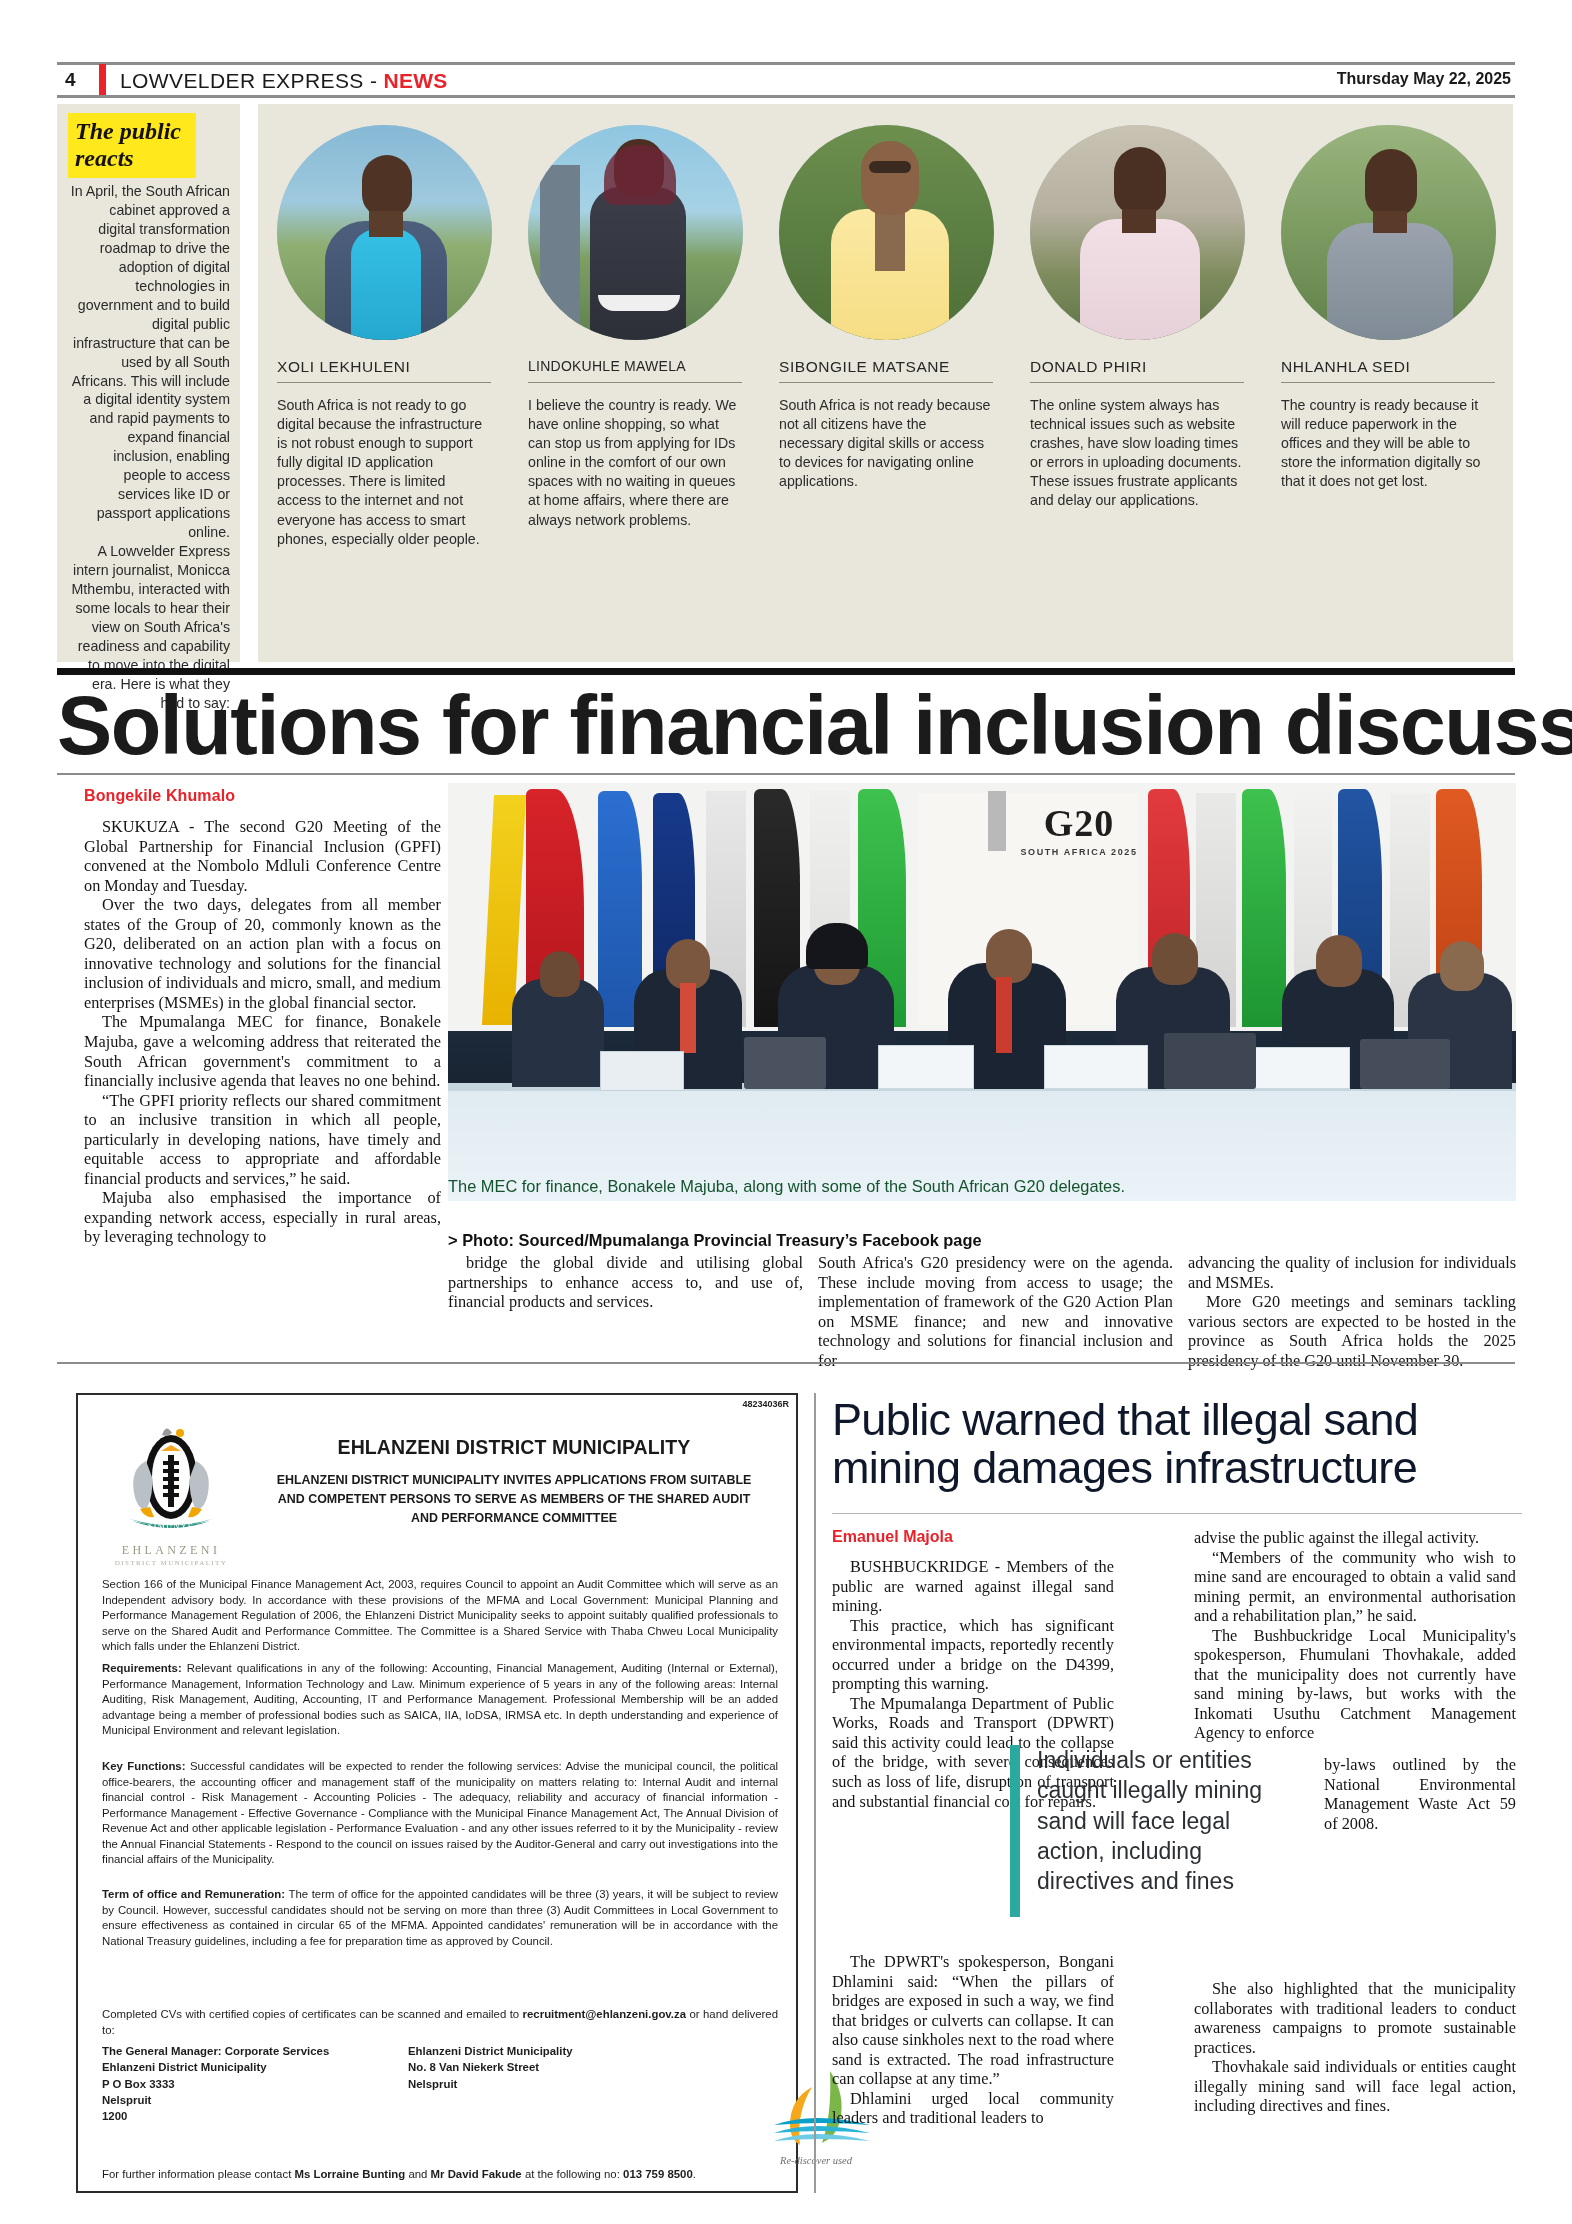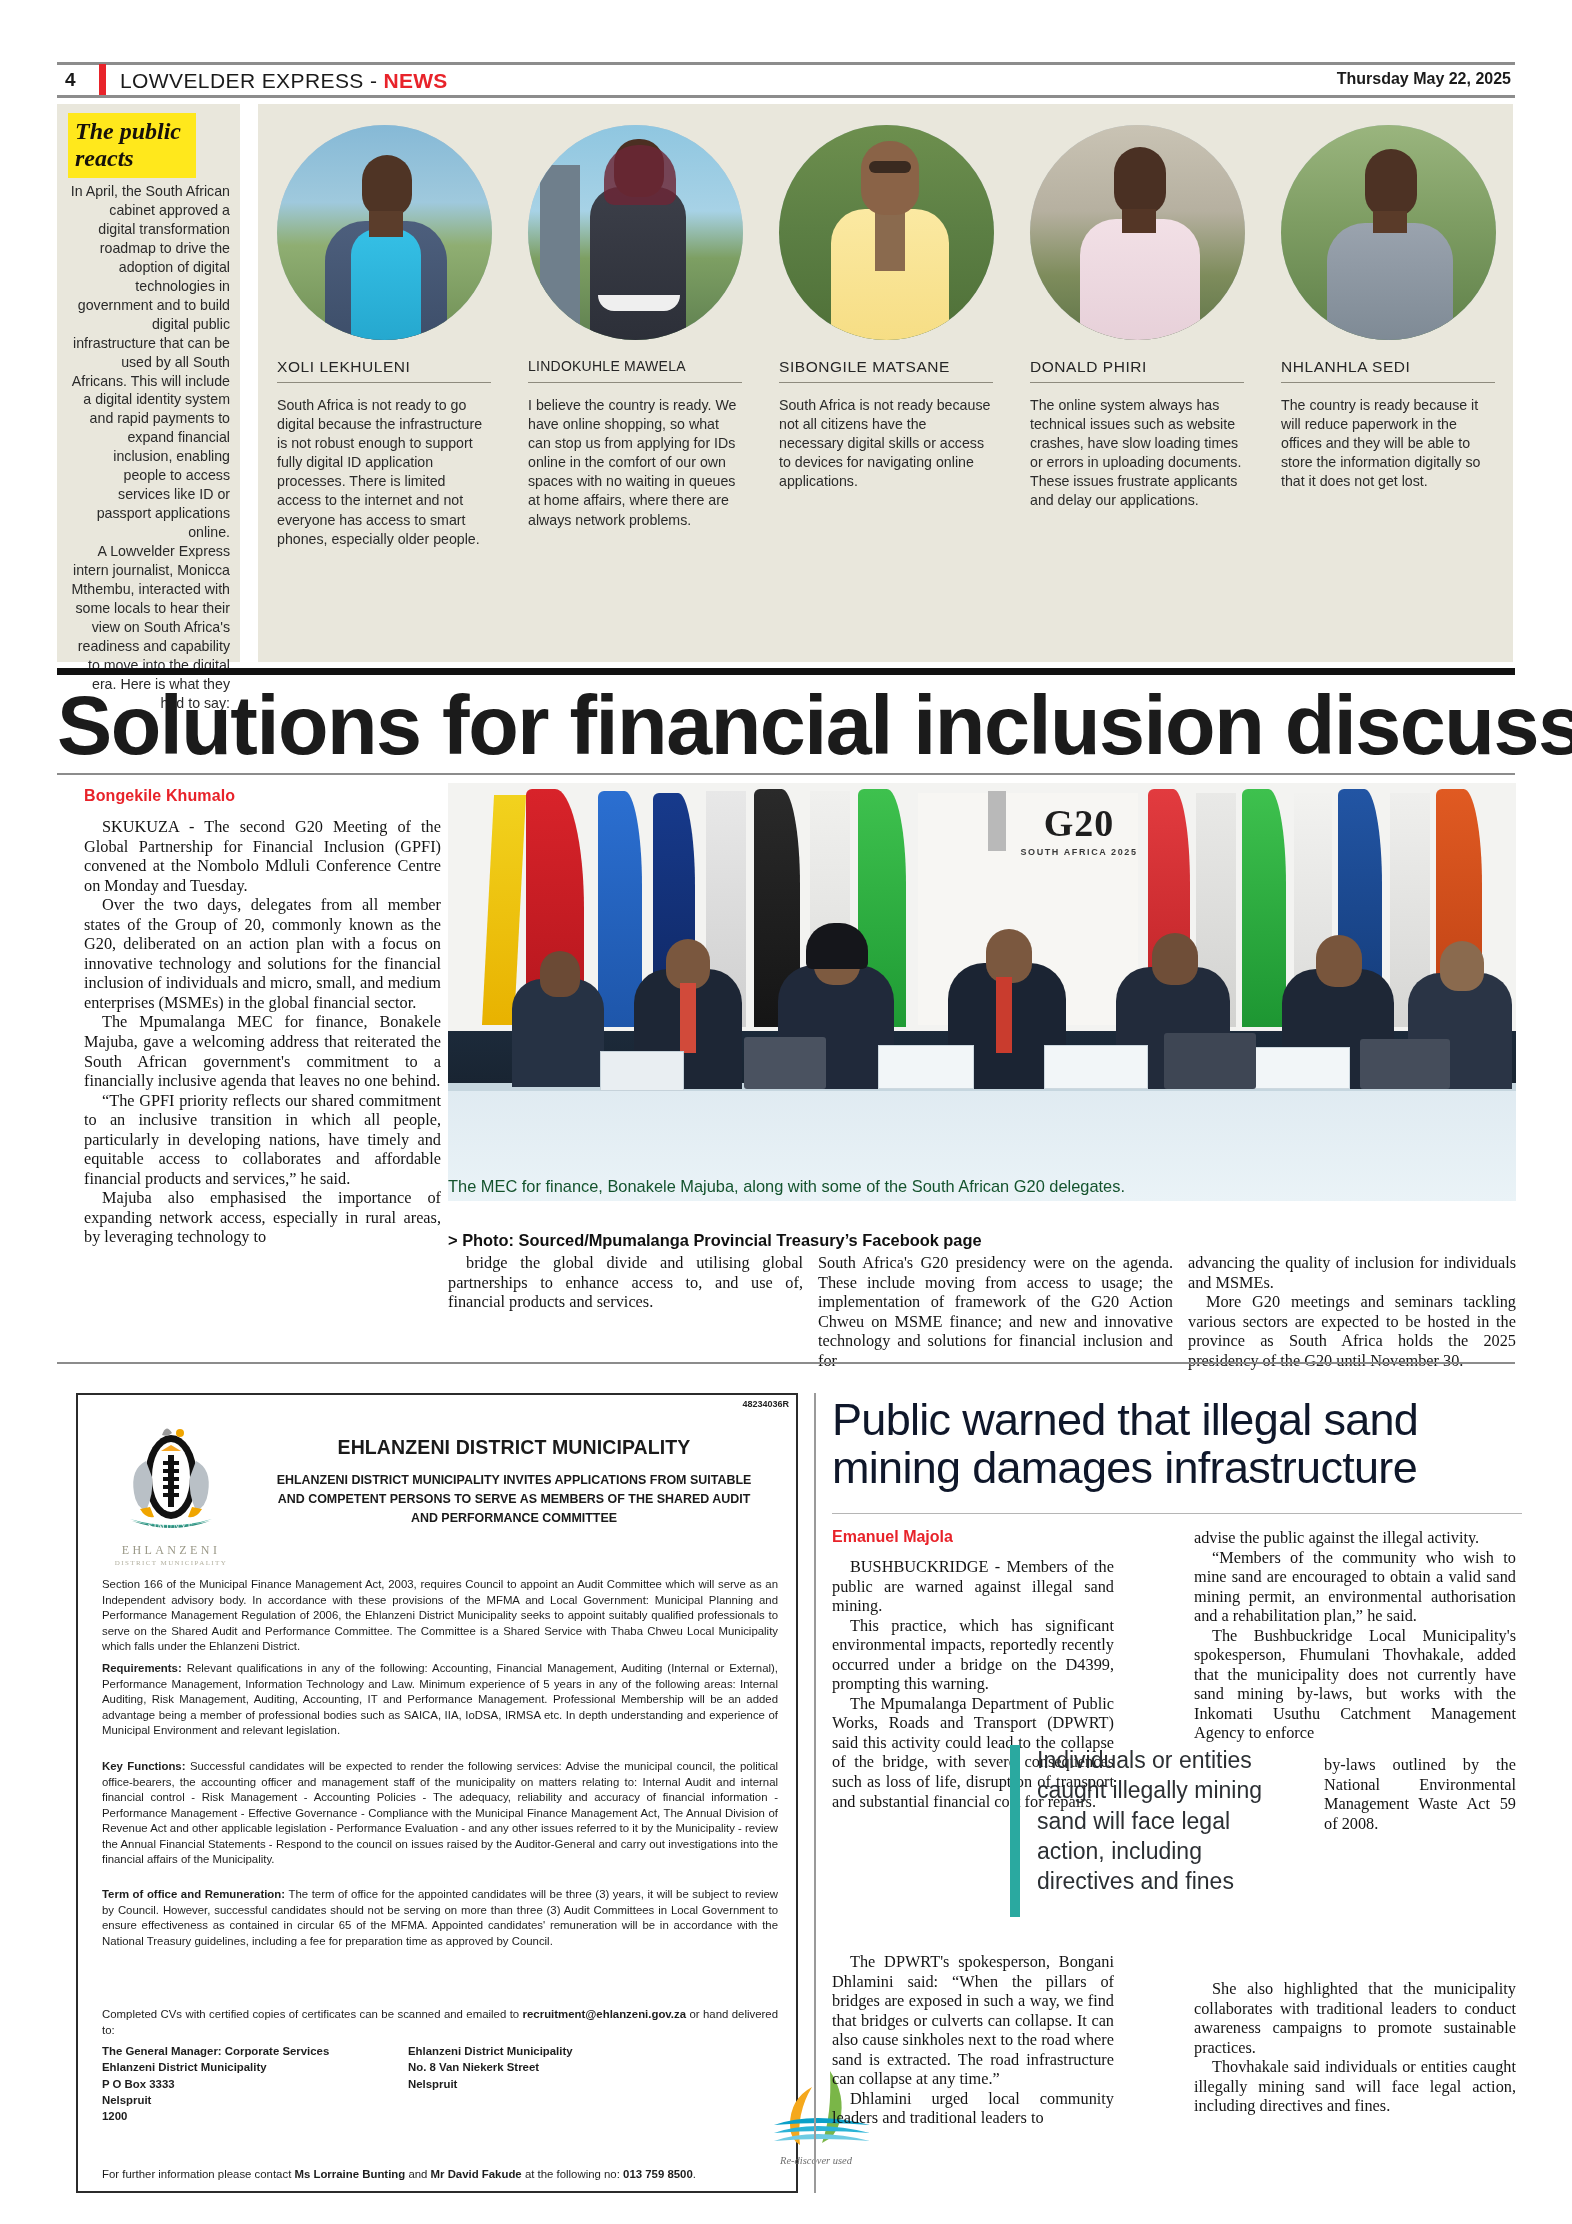--- a/index.html
+++ b/index.html
@@ -261,21 +261,21 @@
 
   <div class="hl-main">Solutions for financial inclusion discussed</div>
   <div class="hl-rule"></div>
 
   <div class="byline-red">Bongekile Khumalo</div>
 
   <div class="g20-col1">
     <p>SKUKUZA - The second G20 Meeting of the Global Partnership for Financial Inclusion (GPFI) convened at the Nombolo Mdluli Conference Centre on Monday and Tuesday.</p>
     <p>Over the two days, delegates from all member states of the Group of 20, commonly known as the G20, deliberated on an action plan with a focus on innovative technology and solutions for the financial inclusion of individuals and micro, small, and medium enterprises (MSMEs) in the global financial sector.</p>
     <p>The Mpumalanga MEC for finance, Bonakele Majuba, gave a welcoming address that reiterated the South African government's commitment to a financially inclusive agenda that leaves no one behind.</p>
-    <p>“The GPFI priority reflects our shared commitment to an inclusive transition in which all people, particularly in developing nations, have timely and equitable access to collaborates and affordable financial products and services,” he said.</p>
+    <p>“The GPFI priority reflects our shared commitment to an inclusive transition in which all people, particularly in developing nations, have timely and equitable access to appropriate and affordable financial products and services,” he said.</p>
     <p>Majuba also emphasised the importance of expanding network access, especially in rural areas, by leveraging technology to</p>
   </div>
 
   <div class="g20-photo">
     <div style="position:absolute;inset:0;background:linear-gradient(#f2f4f5,#e7ecef 48%,#dfe8ee 100%);"></div>
 
     <div style="position:absolute;left:0;top:0;width:1068px;height:250px;background:#f3f3f1;"></div>
     <div style="position:absolute;left:40px;top:12px;width:32px;height:230px;background:linear-gradient(#f2d21e,#e8b200);transform:skewX(-3deg);"></div>
     <div style="position:absolute;left:78px;top:6px;width:58px;height:240px;background:linear-gradient(#d8232a,#b4161d);border-radius:6px 50% 0 0;"></div>
     <div style="position:absolute;left:150px;top:8px;width:44px;height:236px;background:linear-gradient(#2b6fd1,#1e56aa);border-radius:6px 40% 0 0;"></div>
@@ -330,21 +330,21 @@
     <div style="position:absolute;left:912px;top:256px;width:90px;height:50px;background:#454d5b;border-radius:3px;"></div>
   </div>
 
   <div class="cap-line">The MEC for finance, Bonakele Majuba, along with some of the South African G20 delegates.</div>
   <div class="cap-credit">&gt; Photo: Sourced/Mpumalanga Provincial Treasury’s Facebook page</div>
 
   <div class="g20-lower g20-c2">
     <p>bridge the global divide and utilising global partnerships to enhance access to, and use of, financial products and services.</p>
   </div>
   <div class="g20-lower g20-c3">
-    <p style="text-indent:0">South Africa's G20 presidency were on the agenda. These include moving from access to usage; the implementation of framework of the G20 Action Chweu on MSME finance; and new and innovative technology and solutions for financial inclusion and for</p>
+    <p style="text-indent:0">South Africa's G20 presidency were on the agenda. These include moving from access to usage; the implementation of framework of the G20 Action Plan on MSME finance; and new and innovative technology and solutions for financial inclusion and for</p>
   </div>
   <div class="g20-lower g20-c4">
     <p style="text-indent:0">advancing the quality of inclusion for individuals and MSMEs.</p>
     <p>More G20 meetings and seminars tackling various sectors are expected to be hosted in the province as South Africa holds the 2025 presidency of the G20 until November 30.</p>
   </div>
 
   <div class="rule-grey-b"></div>
 
   <div class="ad">
     <div class="ad-code">48234036R</div>

